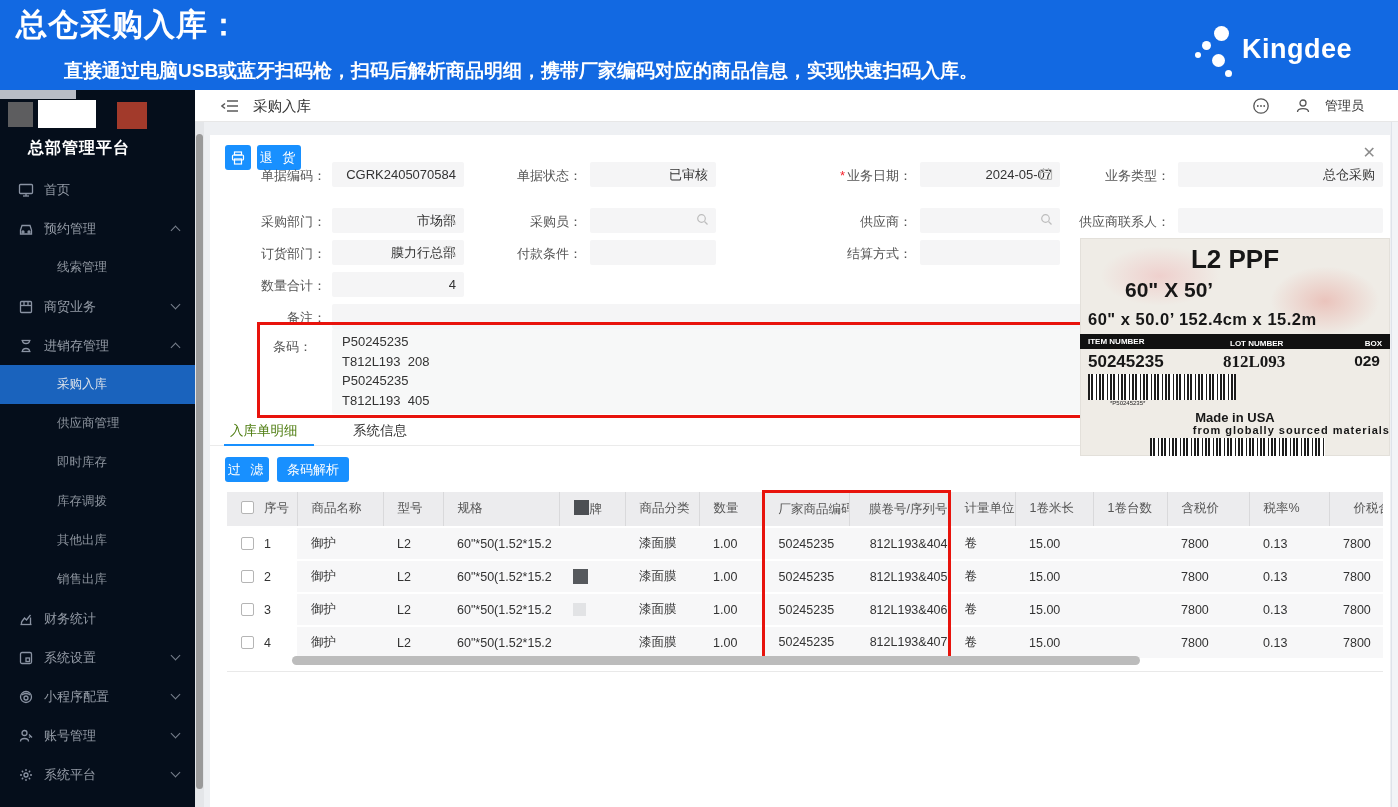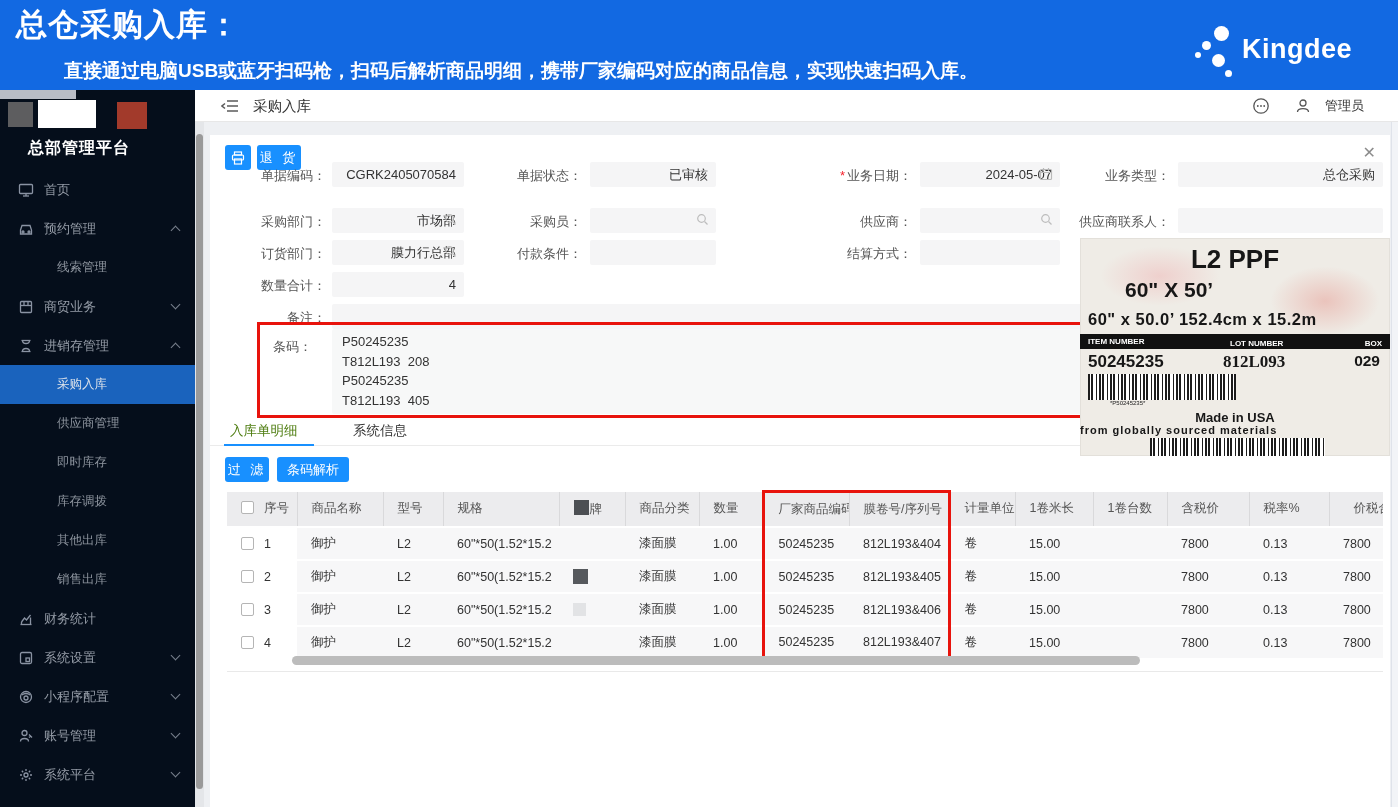--- a/index.html
+++ b/index.html
@@ -84,21 +84,21 @@
   .pl-line2 { position:absolute; left:45px; top:40px; font-size:21px; font-weight:800; color:#171717; }
   .pl-line3 { position:absolute; left:8px; top:72px; font-size:16.5px; font-weight:800; color:#171717; letter-spacing:.5px; }
   .pl-bar { position:absolute; left:0; top:96px; width:100%; height:15px; background:#111; color:#fff; font-size:8px; font-weight:bold; }
   .pl-bar .b1 { position:absolute; left:8px; top:3px; } .pl-bar .b2 { position:absolute; left:150px; top:5px; } .pl-bar .b3 { position:absolute; right:8px; top:5px; }
   .pl-num { position:absolute; top:114px; font-size:17px; font-weight:800; color:#171717; }
   .pl-n1 { left:8px; } .pl-n2 { left:143px; font-size:17px;font-family:Liberation Serif, serif; } .pl-n3 { right:10px; font-size:15.5px; }
   .bcode { background:repeating-linear-gradient(90deg,#1c1c1c 0 2px,#fff 2px 3px,#1c1c1c 3px 5px,#fff 5px 8px,#1c1c1c 8px 9px,#fff 9px 11px); }
   .pl-bc1 { position:absolute; left:8px; top:136px; width:148px; height:26px; }
   .pl-bc1-txt { position:absolute; left:30px; top:162px; font-size:6px; color:#222; }
   .pl-made1 { position:absolute; left:0; top:172px; width:100%; text-align:center; font-size:13px; font-weight:800; color:#171717; }
-  .pl-made2 { position:absolute; left:0; top:186px; width:100%; text-align:left; font-size:11px; font-weight:800; color:#171717; letter-spacing:1px; }
+  .pl-made2 { position:absolute; left:0; top:186px; width:100%; text-align:right; font-size:11px; font-weight:800; color:#171717; letter-spacing:1px; }
   .pl-bc2 { position:absolute; left:70px; top:200px; width:175px; height:18px; }
 
   
   .tabs { position:absolute; left:0; top:285px; width:1180px; height:26px; border-bottom:1px solid #ebebeb; }
   .tab { position:absolute; top:2px; font-size:13.5px; cursor:pointer; }
   .tab1 { left:20px; color:#4d7c0f; }
   .tab2 { left:115px; color:#333;margin-left:28px; }
   .tab-underline { position:absolute; left:14px; top:24px; width:90px; height:2px; background:#1890ff; }
 
   .filter-btn { position:absolute; left:15px; top:322px; width:44px; height:25px; letter-spacing:3px; }
@@ -107,21 +107,21 @@
   
   .grid-outer { position:absolute; left:17px; top:355px; width:1156px; height:182px; background:#fff; border-bottom:1px solid #e9e9e9; overflow:hidden; }
   table { border-collapse:collapse; table-layout:fixed; width:1202px; }
   th { background:#ececee; font-weight:normal; color:#555; font-size:12.5px; text-align:left;
        padding:8px 0 8px 14px; border-bottom:2px solid #fff; border-left:1px solid #d9d9db; white-space:nowrap; overflow:hidden; }
   th:first-child { border-left:none; }
   td { background:#f7f7f8; color:#333; font-size:12.5px; padding:7px 0 7px 14px; border-bottom:2px solid #fff; white-space:nowrap; overflow:hidden; }
   td:first-child { background:#fff; }
   th.last-col { padding-left:24px; }
   .rb-l { border-left:3px solid #e8130c !important; }
-  .rb-r { border-right:3px solid #e8130c !important; }
+  .rb-r { border-right:3px solid #e8130c !important;text-align:right; }
   .rb-t { border-top:3px solid #e8130c !important; }
   .rb-b { border-bottom:3px solid #e8130c !important; }
   .cbx { display:inline-block; width:13px; height:13px; background:#fff; border:1px solid #b5b5b5; border-radius:2px; margin-right:10px; vertical-align:-2px; }
   .censor { display:inline-block; vertical-align:-2px; }
   .censor.dark { width:15px; height:15px; background:#56595d; }
   .censor.light { width:13px; height:13px; background:#e2e3e5; }
   .censor.hdr { width:15px; height:15px; background:#4c4f53; margin-right:1px; }
   .hscroll { position:absolute; left:65px; top:166px; width:848px; height:9px; background:#bcbcbc; border-radius:5px; }
 </style>
 </head>

